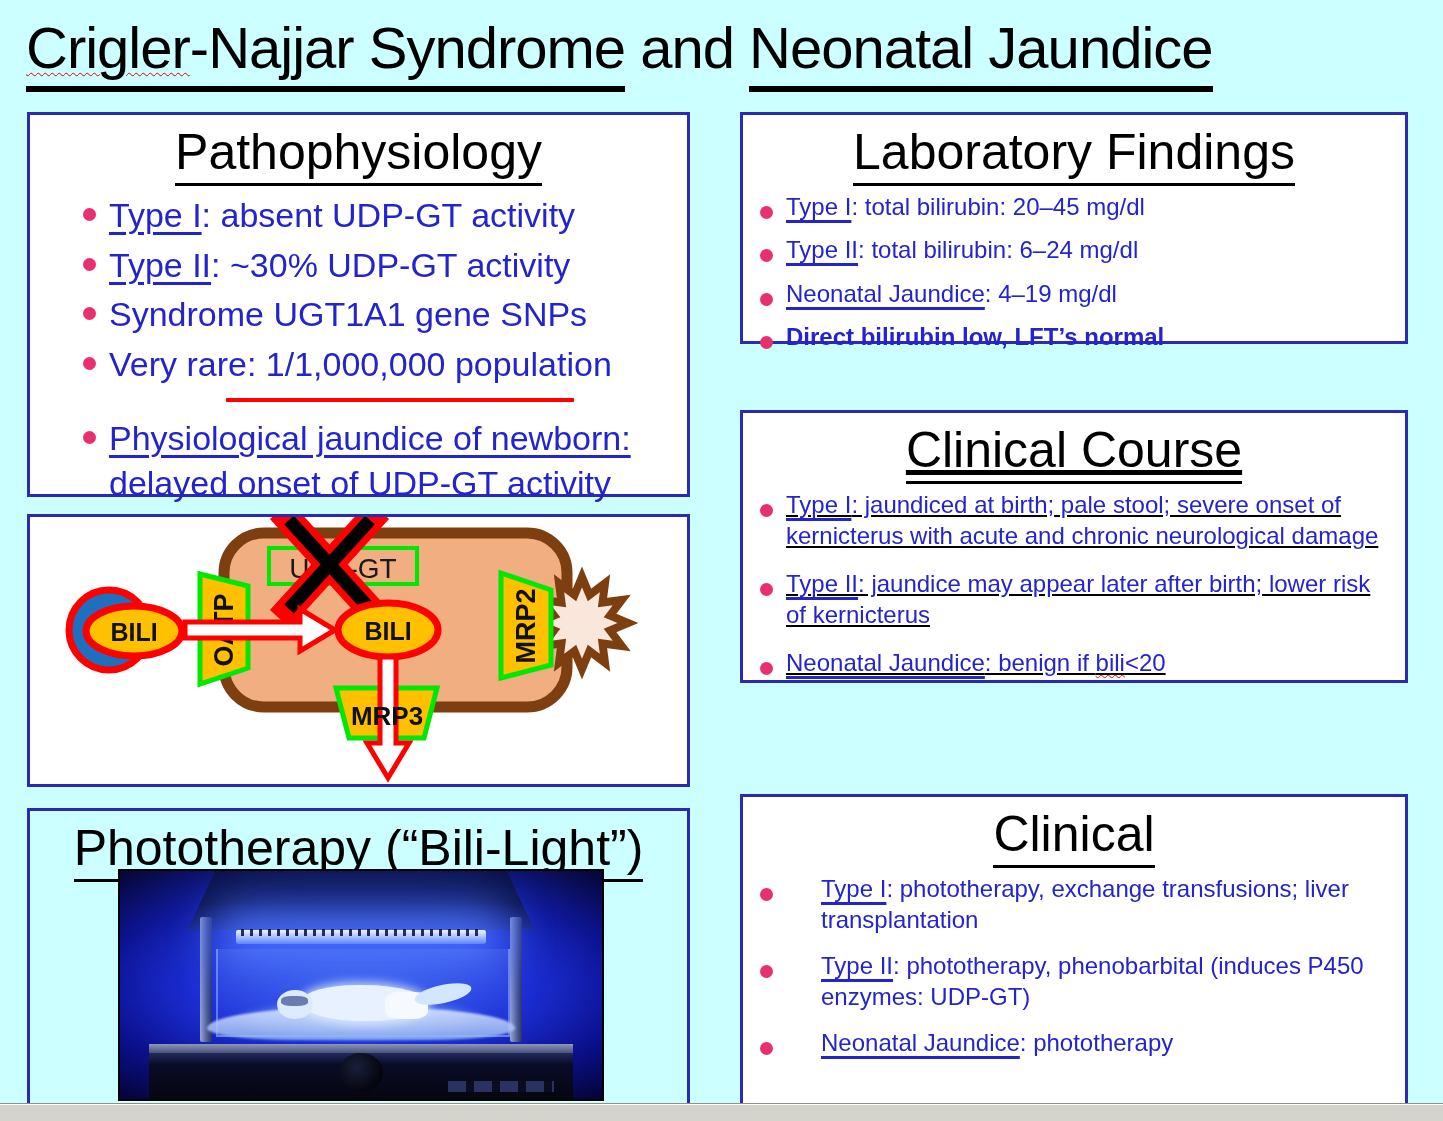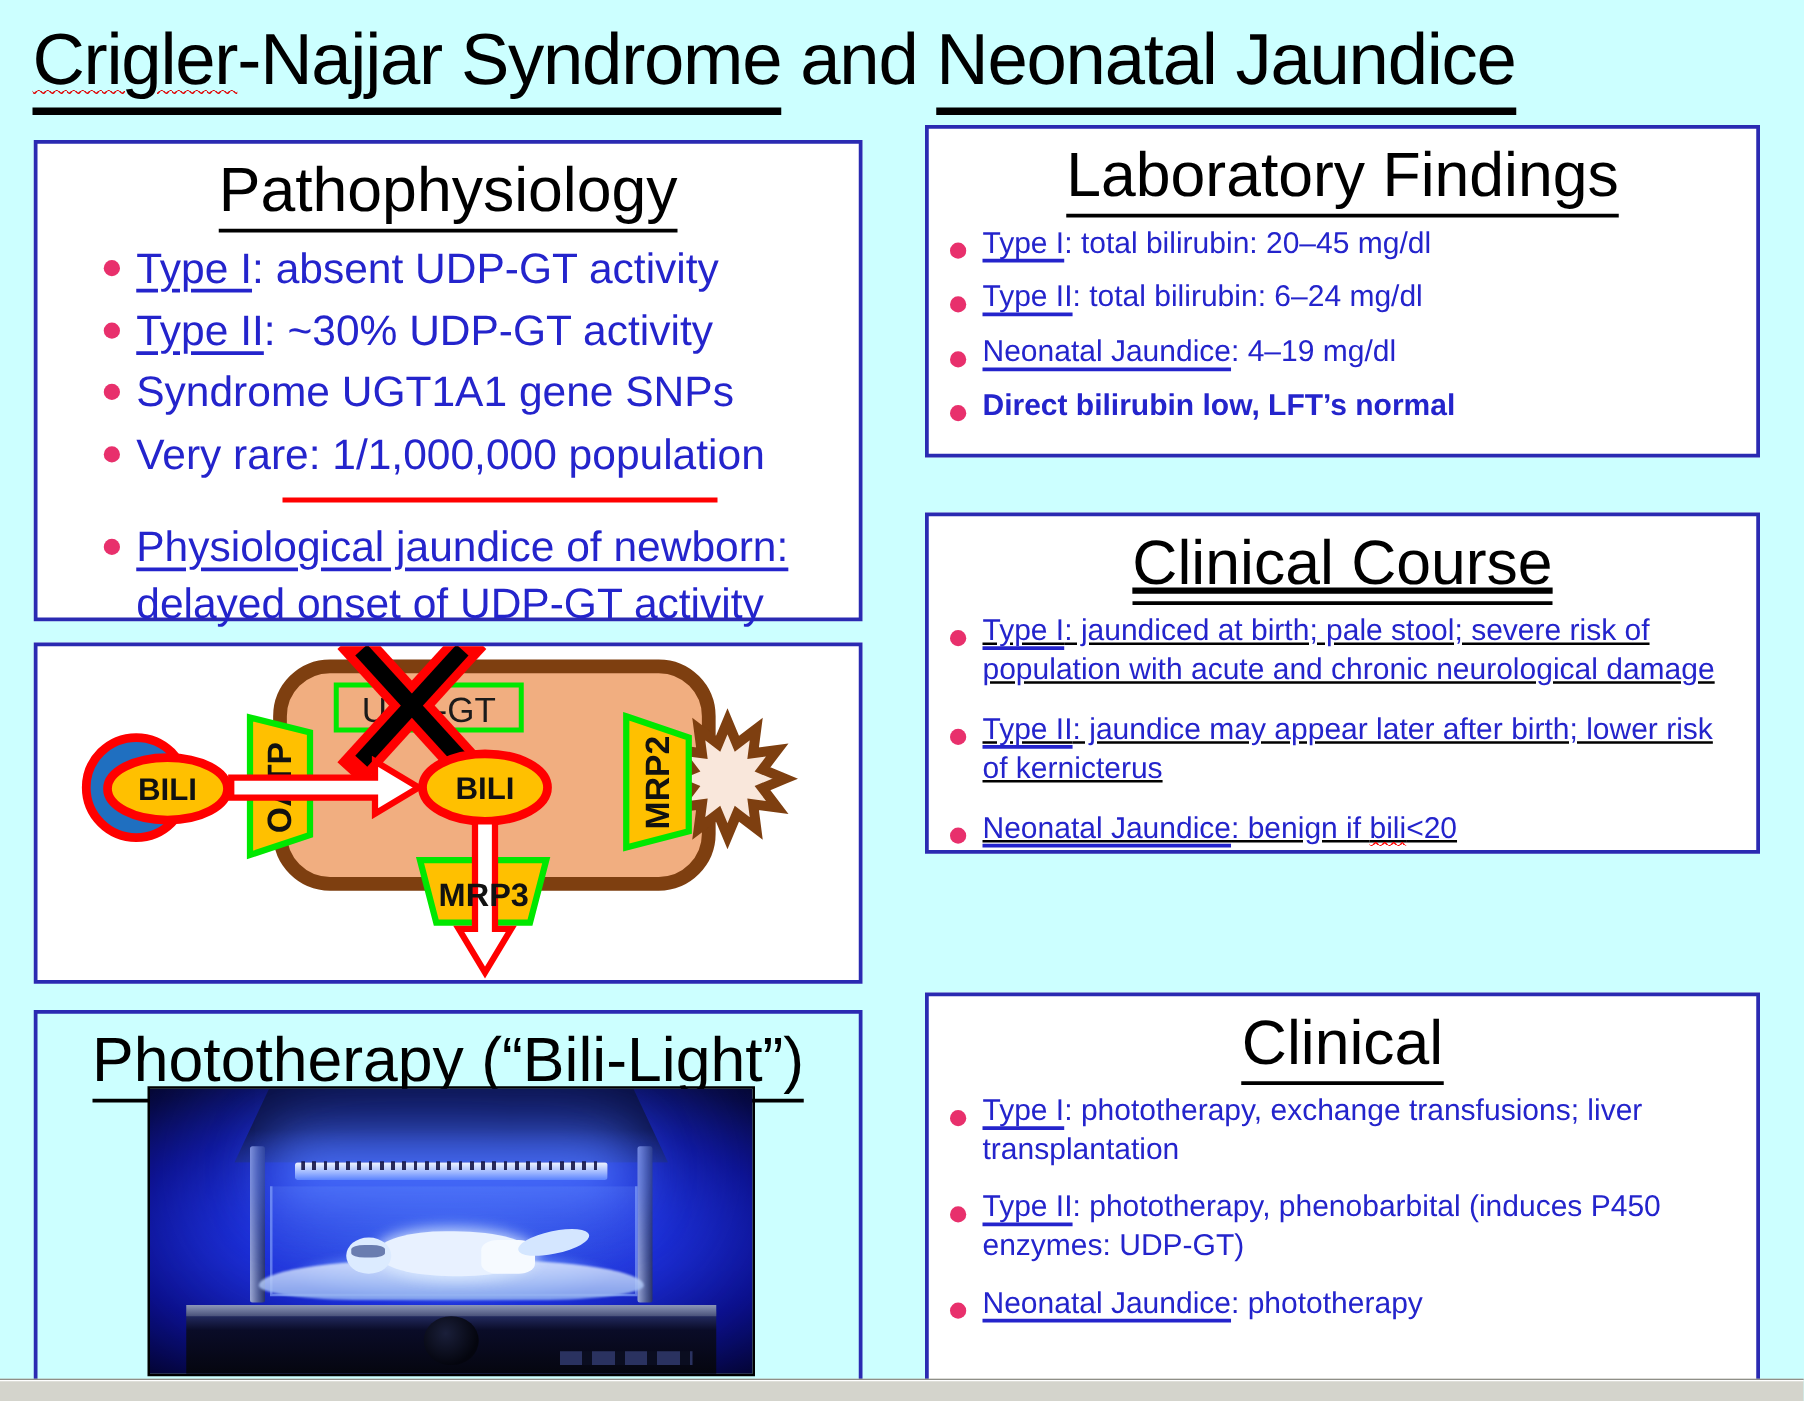--- a/index.html
+++ b/index.html
@@ -15,41 +15,41 @@
   .tu{display:inline-block;border-bottom:6px solid #000;padding-bottom:5px;line-height:1.12;}
   .wavy-t{
     text-decoration:underline;text-decoration-style:wavy;
     text-decoration-color:#e00000;text-decoration-thickness:1px;text-underline-offset:4px;
   }
   
   .box{position:absolute;background:#ffffff;border:3px solid #2A2AB2;box-sizing:border-box;}
   .box-patho    {left:27px; top:112px; width:663px; height:385px;}
   .box-diagram  {left:27px; top:514px; width:663px; height:273px;}
   .box-photo    {left:27px; top:808px; width:663px; height:322px;background:#CCFFFF;}
-  .box-lab      {left:740px;top:100px; width:668px; height:266px;}
+  .box-lab      {left:740px;top:112px; width:668px; height:232px;}
   .box-clinical {left:740px;top:410px; width:668px; height:273px;text-decoration:underline;}
   .box-treat    {left:740px;top:794px; width:668px; height:336px;}
   .sec-head{text-align:center;font-size:50px;color:#000;margin-top:8px;}
   .sec-head .hu{border-bottom:3px solid #000;padding-bottom:3px;}
   
   .rows{padding:10px 10px 0 8px;}
   .row{display:flex;align-items:flex-start;color:#2424CC;font-size:24px;line-height:1.31;margin-bottom:12px;}
   .dot{flex:0 0 13px;width:13px;height:13px;border-radius:50%;background:#E8306C;margin:15px 13px 0 9px;}
   .bt{flex:1 1 auto;}
   .lead{text-decoration:underline;text-decoration-thickness:2.5px;text-underline-offset:5px;}
   .wavy{
     text-decoration:underline;text-decoration-style:wavy;
     text-decoration-color:#FF0000;text-decoration-thickness:1px;text-underline-offset:3px;
   }
   .bold{font-weight:bold;}
   .box-patho .row{font-size:34px;margin-bottom:5px;}
   .box-patho .rows{padding-top:12px;padding-left:44px;}
   .redline{height:4px;background:#FF0000;width:348px;margin:12px 0 14px 152px;}
   .box-clinical .row{margin-bottom:16px;}
-  .box-treat .row{margin-bottom:14px;}
+  .box-treat .row{margin-bottom:14px;gap:35px;}
   
   .dsvg{position:absolute;left:0;top:0;width:657px;height:267px;}
   
   .photo{
     position:absolute;left:88px;top:58px;width:482px;height:228px;
     border:2px solid #000;overflow:hidden;
     background:radial-gradient(90% 72% at 50% 52%, #3f6cf2 0%, #1b2cd8 35%, #0b0f8a 62%, #05063a 85%, #020318 100%);
   }
   .ph-canopy{position:absolute;left:14%;top:0;width:72%;height:26%;
     background:linear-gradient(180deg,#03031a 55%,#151f72);
@@ -202,21 +202,21 @@
       <div class="bt bold"><span>Direct bilirubin low, LFT’s normal</span></div>
     </div>
   </div>
 </div>
 
 <div class="box box-clinical">
   <div class="sec-head"><span class="hu">Clinical Course</span></div>
   <div class="rows">
     <div class="row">
       <span class="dot"></span>
-      <div class="bt"><span class="lead">Type I</span><span>: jaundiced at birth; pale stool; severe risk of population with acute and chronic neurological damage</span></div>
+      <div class="bt"><span class="lead">Type I</span><span>: jaundiced at birth; pale stool; severe onset of kernicterus with acute and chronic neurological damage</span></div>
     </div>
     <div class="row">
       <span class="dot"></span>
       <div class="bt"><span class="lead">Type II</span><span>: jaundice may appear later after birth; lower risk of kernicterus</span></div>
     </div>
     <div class="row">
       <span class="dot"></span>
       <div class="bt"><span class="lead">Neonatal Jaundice</span><span>: benign if </span><span class="wavy">bili</span><span>&lt;20</span></div>
     </div>
   </div>

